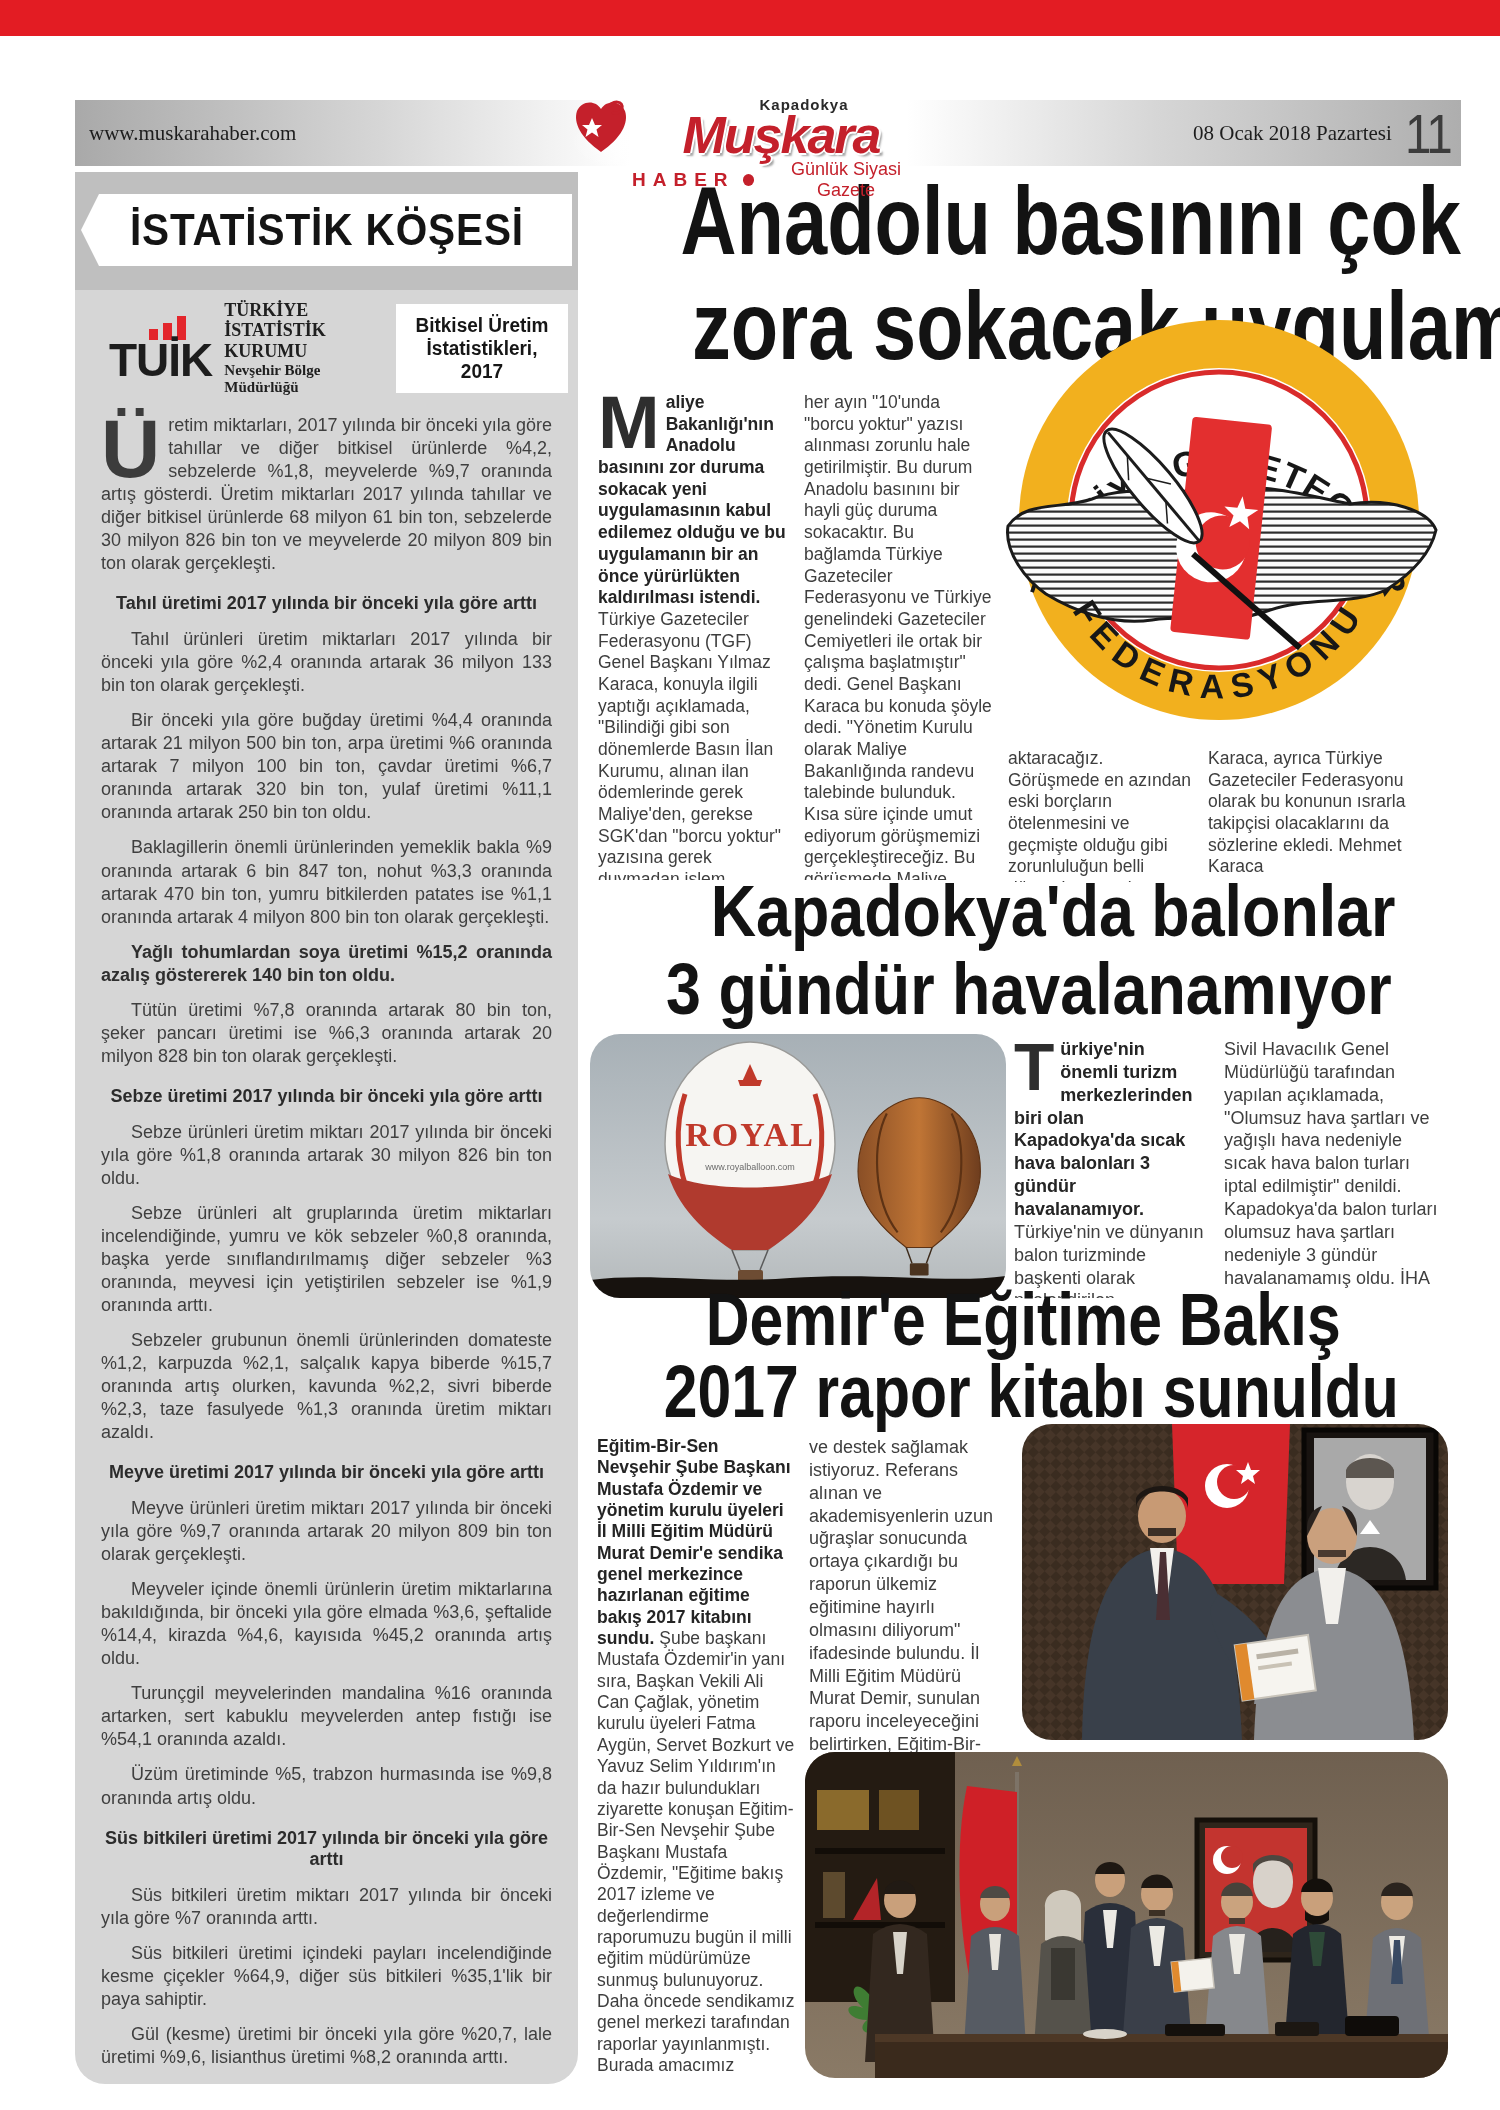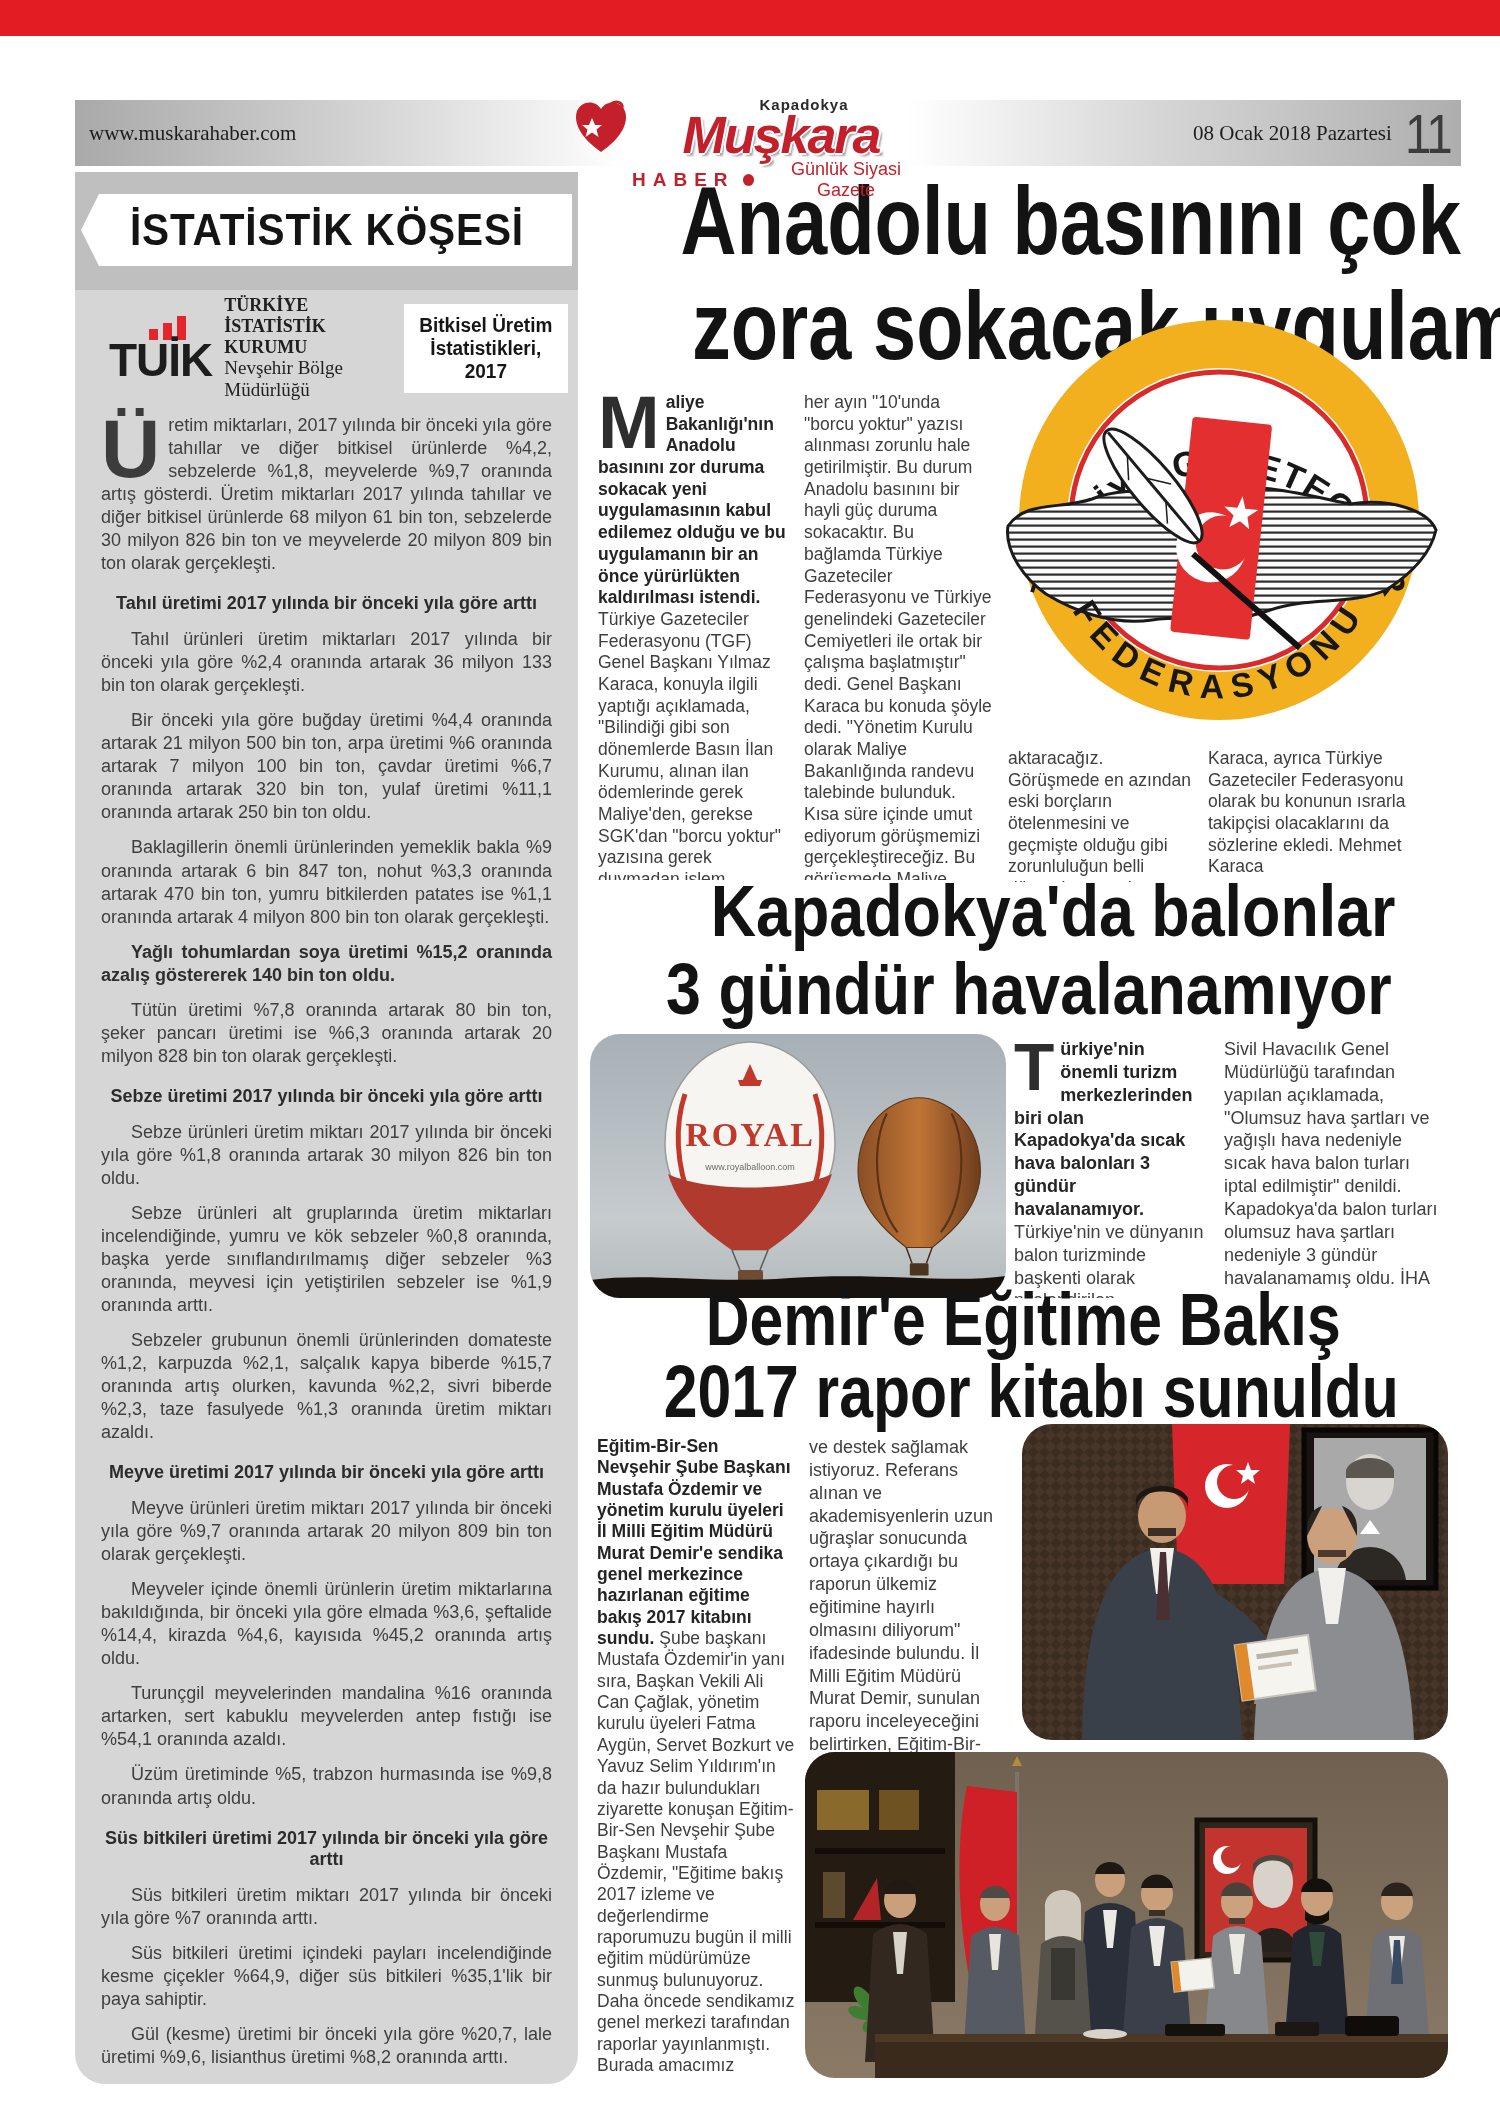--- a/index.html
+++ b/index.html
@@ -39,21 +39,21 @@
       display:flex;align-items:center;justify-content:center;}
   #stats-title{font-size:45px;font-weight:800;color:#141414;letter-spacing:1px;display:inline-block;transform:scaleX(.9);white-space:nowrap;}
   #tuik-row{position:absolute;left:0;top:122px;width:503px;height:108px;display:flex;align-items:center;}
   .tuik-logo{margin-left:34px;display:flex;flex-direction:column;}
   .tuik-bars{display:flex;gap:5px;align-items:flex-end;margin-left:40px;height:24px;}
   .tuik-bars i{display:block;width:9px;background:#e3262c;}
   .tuik-bars i:nth-child(1){height:11px;} .tuik-bars i:nth-child(2){height:17px;} .tuik-bars i:nth-child(3){height:24px;}
   .tuik-word{font-size:46px;font-weight:800;color:#1d1d1d;line-height:40px;letter-spacing:-1px;}
   .tuik-lines{margin-left:12px;font-family:"Liberation Serif",serif;color:#1f1f1f;line-height:1.15;}
   .tuik-l1,.tuik-l2{font-size:18px;font-weight:bold;}
-  .tuik-l3{font-size:19px;font-weight:normal;}
+  .tuik-l3{font-size:15px;font-weight:bold;}
   .report-box{margin-left:auto;margin-right:10px;background:#ffffff;width:176px;padding:10px 6px;text-align:center;}
   .report-box div{font-size:20px;font-weight:bold;color:#161616;transform:scaleX(.95);}
   #stats-body{position:absolute;left:0;top:236px;width:503px;height:1676px;padding:6px 26px 0 26px;box-sizing:border-box;overflow:hidden;}
   .sp{font-size:18px;line-height:1.28;text-align:justify;margin:0 0 12px 0;text-indent:30px;color:#3f3f3f;}
   .sp.lead{text-indent:0;}
   .sp.boldp{font-weight:bold;color:#2e2e2e;}
   .sh{font-size:18px;font-weight:bold;color:#2b2b2b;text-align:center;margin:18px 0 14px 0;}
   .dropcap{float:left;font-size:82px;line-height:62px;font-weight:bold;color:#3c3c3c;padding:4px 8px 0 0;}
 
   

